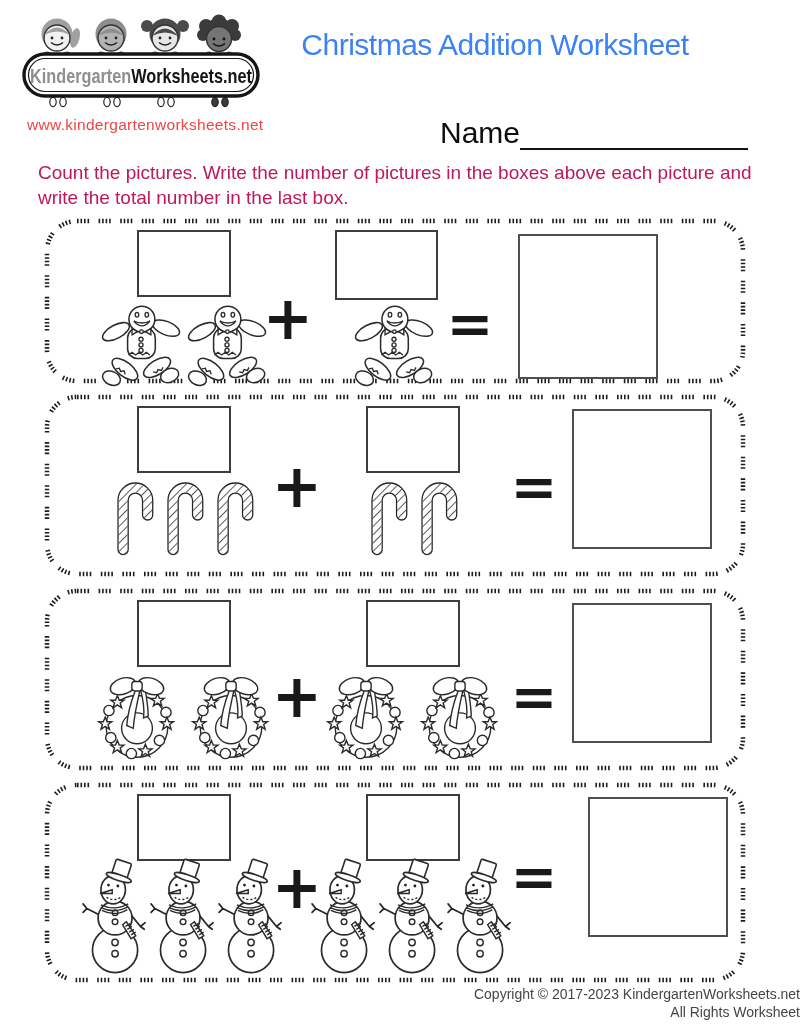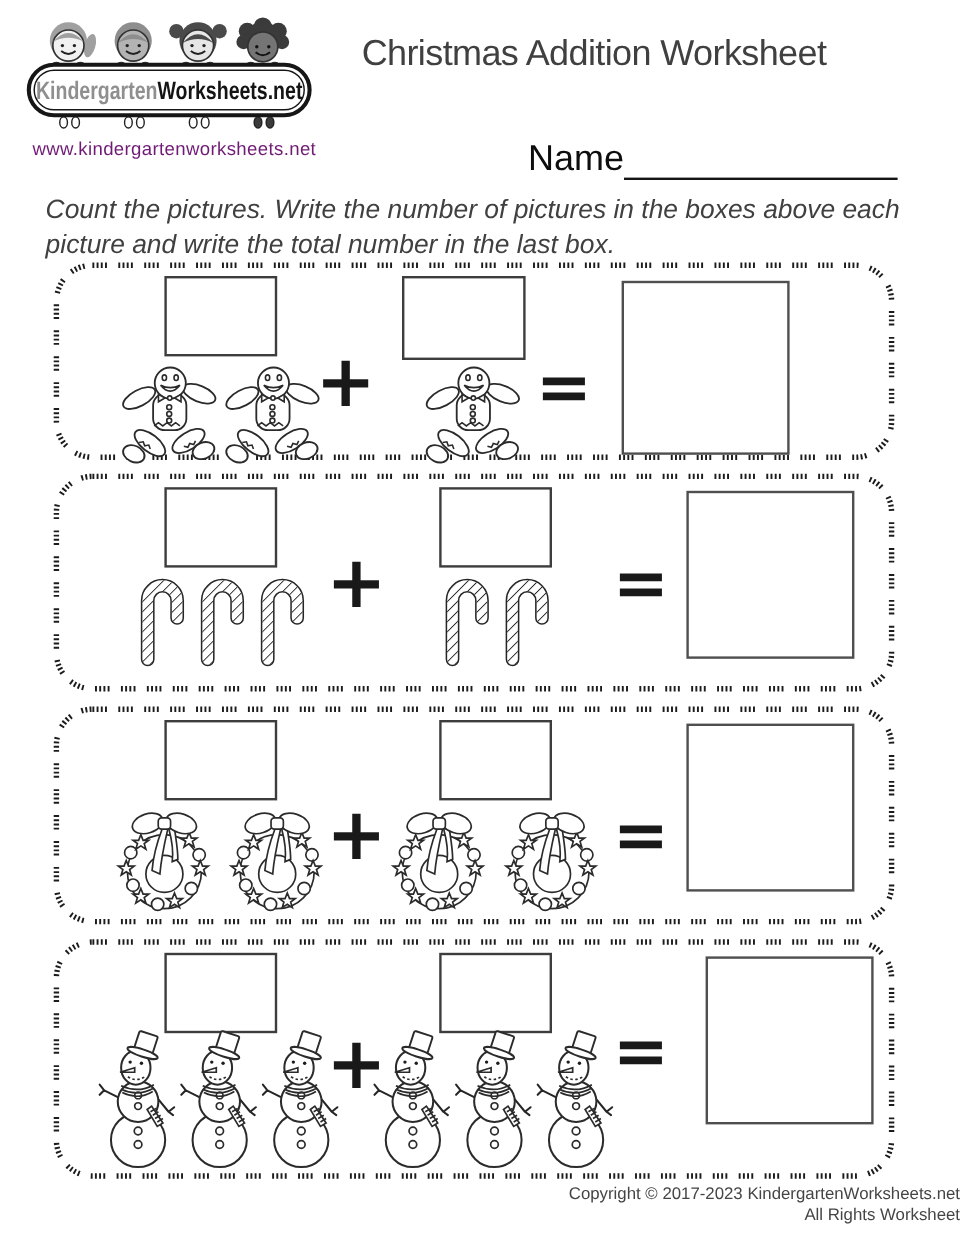--- a/index.html
+++ b/index.html
@@ -1,28 +1,28 @@
 <!DOCTYPE html>
 <html><head>
 <meta charset="utf-8">
 <style>
   html,body{margin:0;padding:0;background:#ffffff;}
   .page{position:relative;width:800px;height:1035px;background:#ffffff;overflow:hidden;
         font-family:"Liberation Sans",sans-serif;color:#111;}
 
   
   .logo{position:absolute;left:20px;top:8px;width:242px;height:110px;}
-  .url{position:absolute;left:27px;top:116px;font-size:15.5px;color:#701a75;letter-spacing:.3px;}
+  .url{position:absolute;left:27px;top:116px;font-size:15.5px;color:#ef4444;letter-spacing:.3px;}
   .title{position:absolute;left:240px;top:28px;width:510px;text-align:center;
-         font-size:30px;font-weight:400;color:#404040;letter-spacing:-.5px;margin:0;}
+         font-size:30px;font-weight:400;color:#3b82f6;letter-spacing:-.5px;margin:0;}
   .name-row{position:absolute;left:440px;top:112px;display:flex;align-items:flex-end;}
   .name-label{font-size:30px;color:#0d0d0d;}
   .name-line{width:228px;height:36px;border-bottom:2.5px solid #141414;}
   .instructions{position:absolute;left:38px;top:160px;width:734px;margin:0;
-                font-size:22px;line-height:1.32;color:#404040;font-style:italic;}
+                font-size:19px;line-height:1.32;color:#be185d;}
 
   
   .card{position:absolute;left:44px;width:702px;}
   .r1{top:218px;height:166px}
   .r2{top:394px;height:183px}
   .r3{top:588px;height:183px}
   .r4{top:782px;height:201px}
   .stitch{position:absolute;left:0;top:0;}
 
   .grp{position:absolute;top:12px;display:flex;justify-content:center;}

